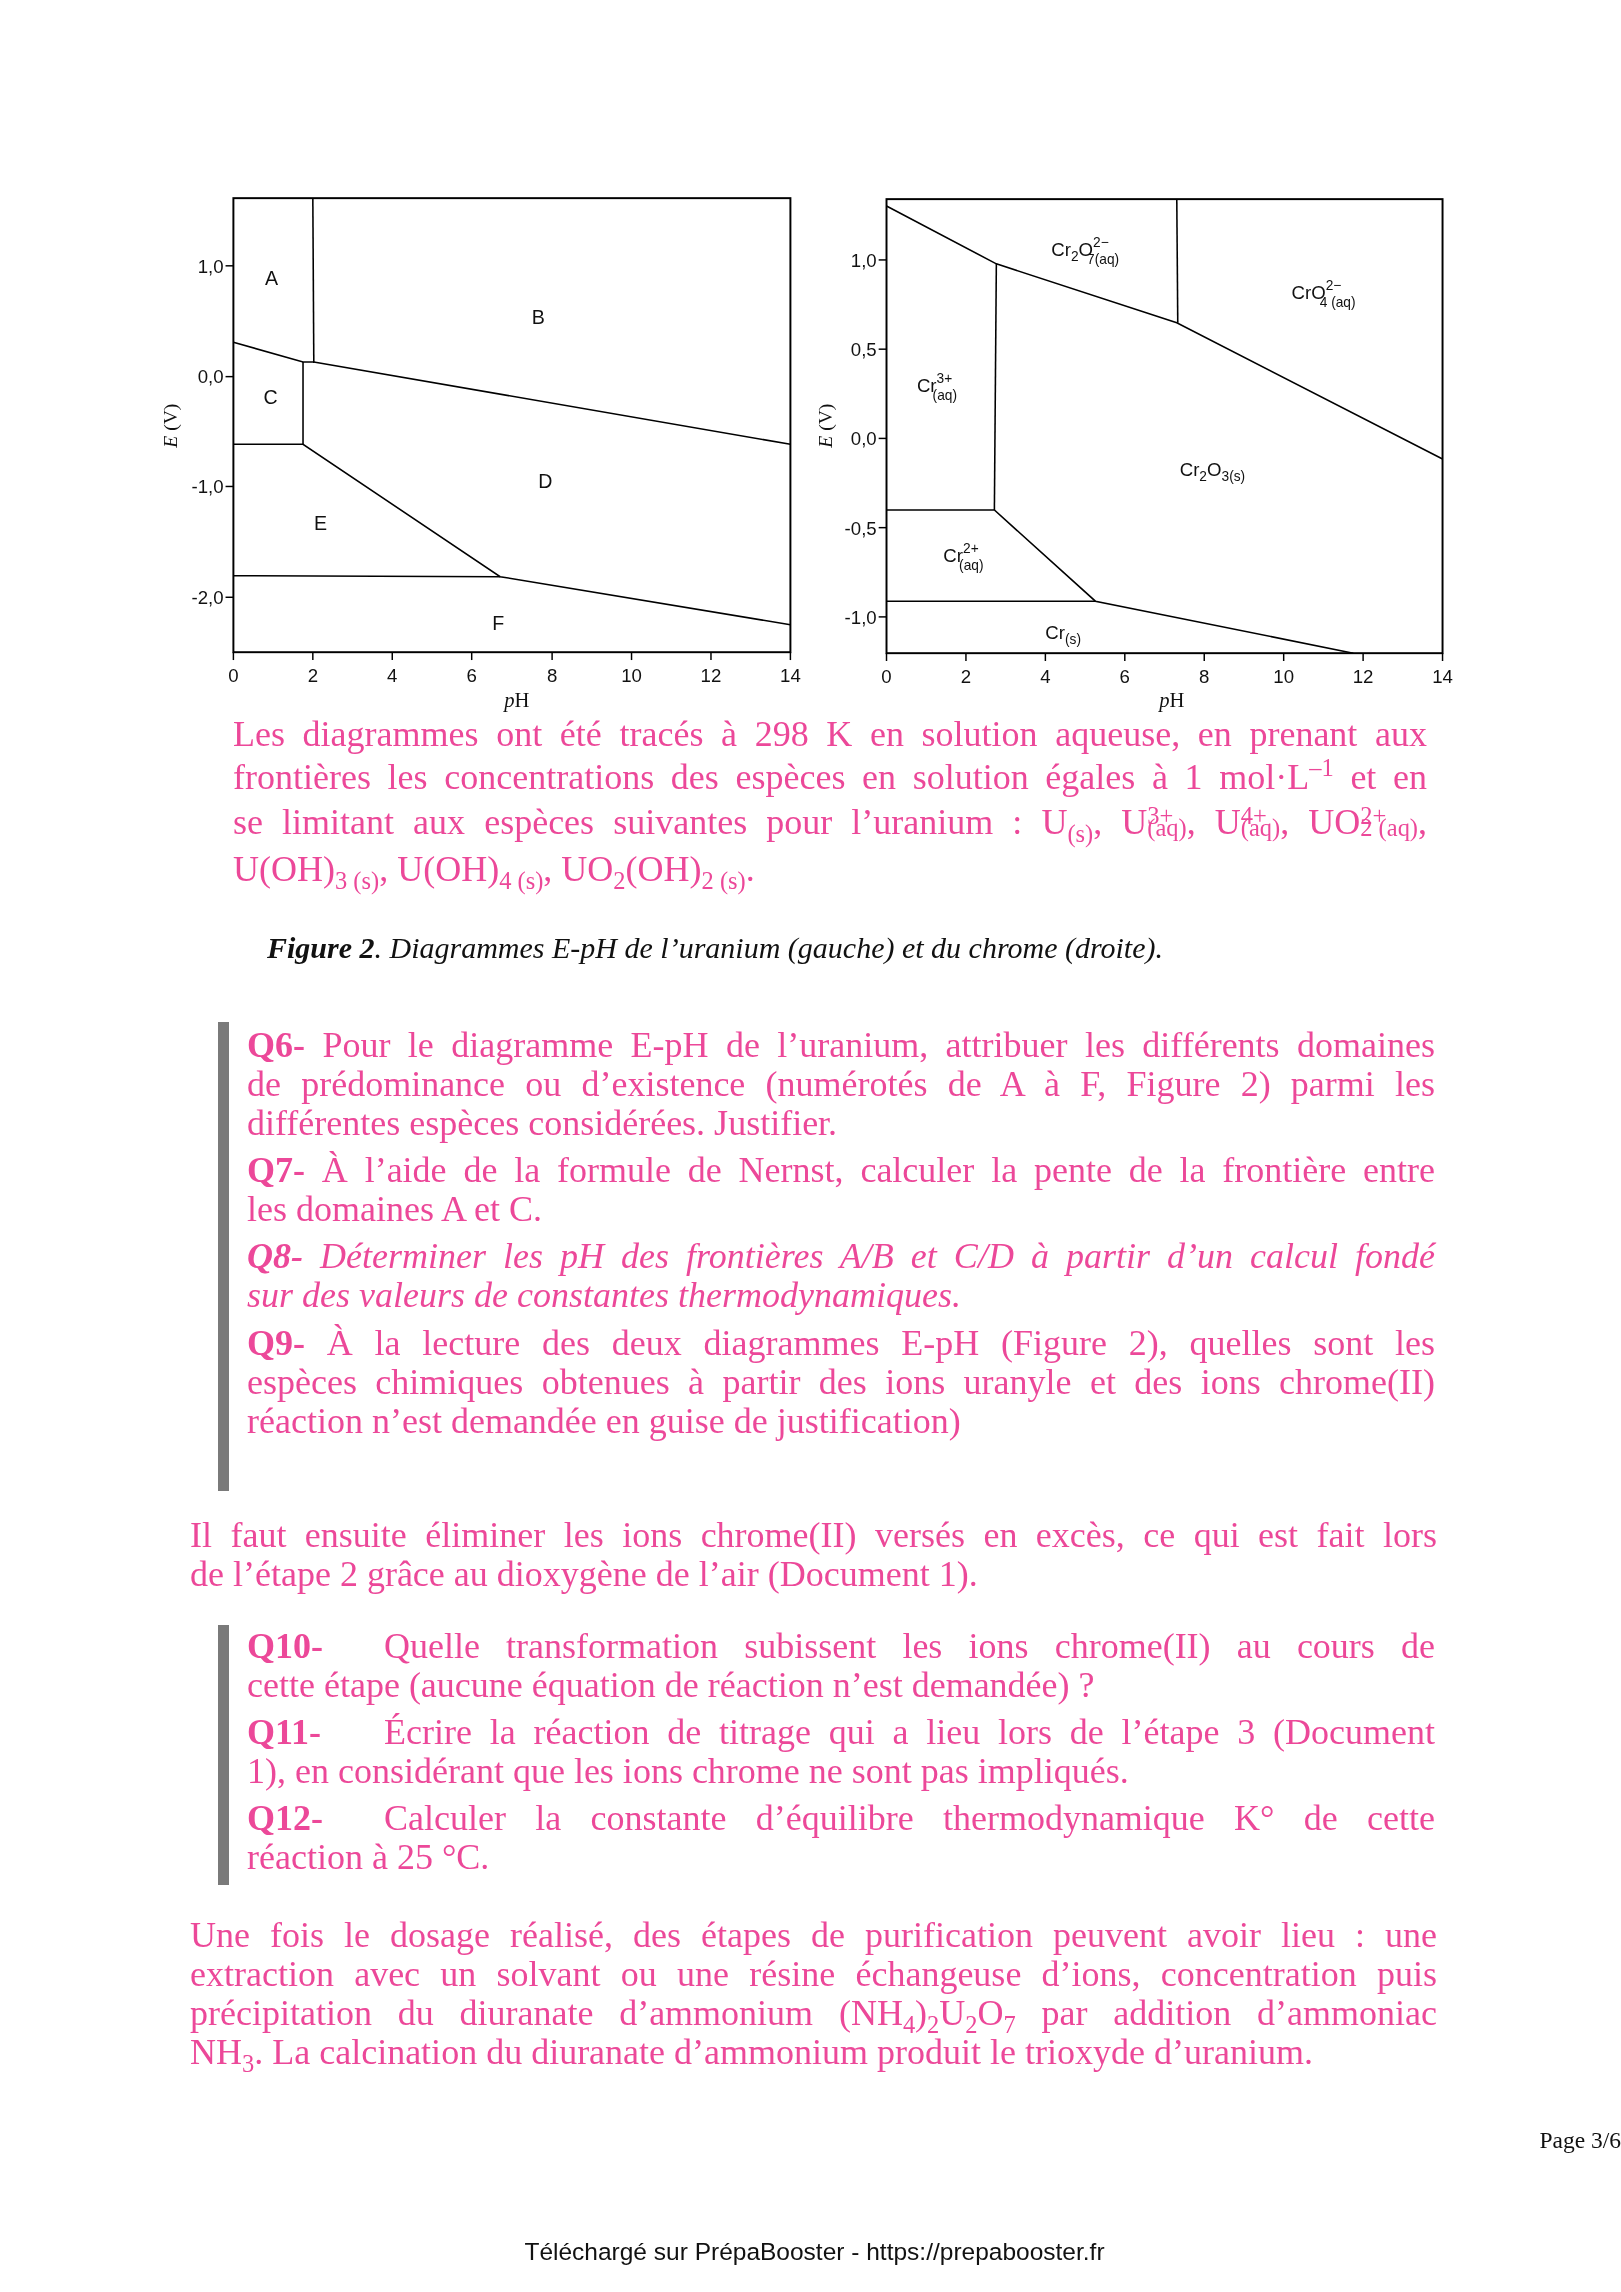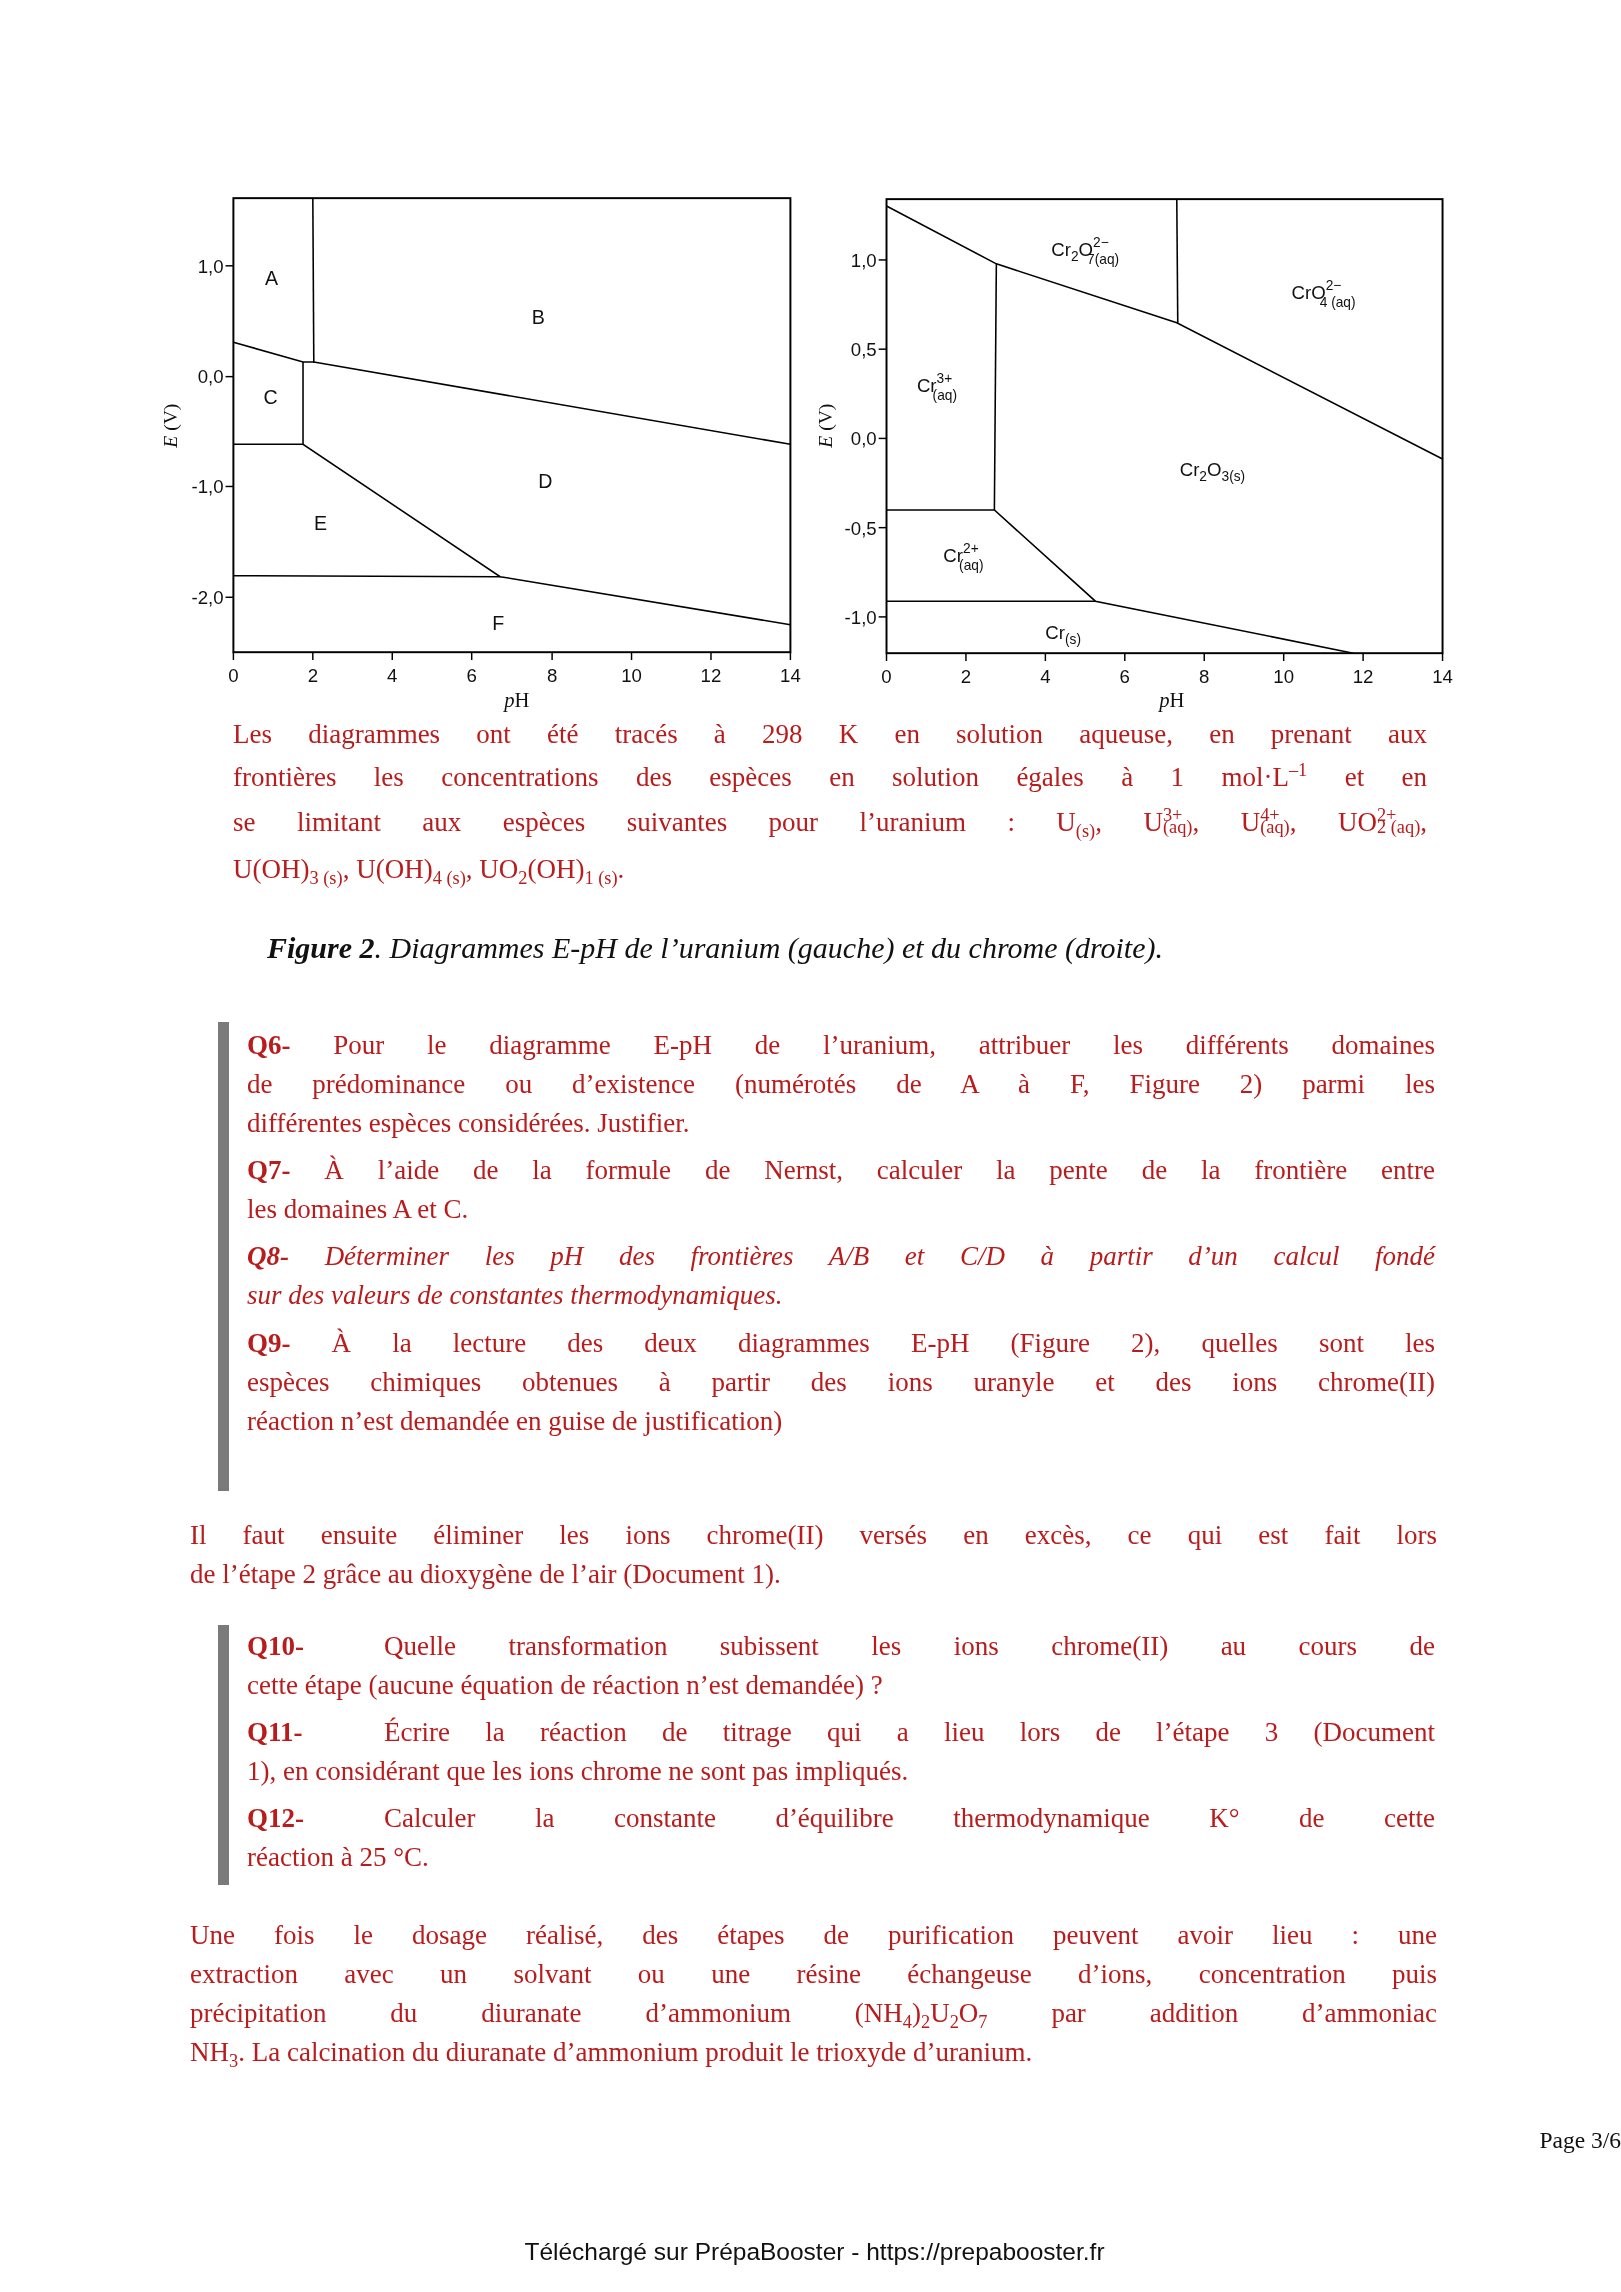--- a/index.html
+++ b/index.html
@@ -1,20 +1,20 @@
 <!DOCTYPE html>
 <html><head>
 <meta charset="utf-8">
 <style>
   html, body { margin: 0; padding: 0; background: #ffffff; }
   body { width: 1621px; height: 2293px; position: relative; overflow: hidden;
          font-family: "DejaVu Serif", "Liberation Serif", serif; color: #111; }
   .abs { position: absolute; }
   svg text { font-family: "Liberation Sans", "DejaVu Sans", sans-serif; fill: #111; }
-  .txt { font-family: "Liberation Serif", "DejaVu Serif", serif; font-size: 27px; line-height: 39px; color: #b91c1c; }
+  .txt { font-family: "Liberation Serif", "DejaVu Serif", serif; font-size: 36px; line-height: 39px; color: #ec4899; }
   .just-line { text-align: justify; text-align-last: justify; }
   .bar { position: absolute; background: #7a7a7a; width: 10.8px; }
   .q b { font-weight: bold; }
   .caption { font-family: "Liberation Serif", "DejaVu Serif", serif; font-style: italic; font-size: 30px; }
   sub, sup { font-size: 68%; line-height: 0; }
   .footer-page { font-family: "Liberation Serif", "DejaVu Serif", serif; font-size: 23.5px; }
   .footer-dl { font-family: "Liberation Sans", "DejaVu Sans", sans-serif; font-size: 24.5px; }
   .qlabel { display: inline-block; width: 137px; font-weight: bold; }
 </style>
 </head>
@@ -135,21 +135,21 @@
     <text x="1203" y="485"><tspan>Cr</tspan><tspan font-size="14" dy="5">2</tspan><tspan dy="-5">O</tspan><tspan font-size="14" dy="5">3(s)</tspan></text>
     <text x="962" y="573"><tspan>Cr</tspan><tspan font-size="14" dy="-9">2+</tspan><tspan font-size="14" dx="-20" dy="17">(aq)</tspan></text>
     <text x="1066" y="652"><tspan>Cr</tspan><tspan font-size="14" dy="5">(s)</tspan></text>
   </g>
 </svg>
 
 <div class="abs txt" style="left:233px; top:713px; width:1194px; line-height:43px;">
   <div class="just-line">Les diagrammes ont été tracés à 298 K en solution aqueuse, en prenant aux</div>
   <div class="just-line"><span>frontières les concentrations des espèces en solution égales à 1 mol·L</span><sup>–1</sup><span> et en</span></div>
   <div class="just-line" style="margin-top:2px;"><span>se limitant aux espèces suivantes pour l’uranium : U</span><sub>(s)</sub>, U<span style="display:inline-block;vertical-align:-2px;line-height:11.8px;font-size:68%;text-align:left;"><span style="display:block">3+</span><span style="display:block">(aq)</span></span>, U<span style="display:inline-block;vertical-align:-2px;line-height:11.8px;font-size:68%;"><span style="display:block">4+</span><span style="display:block">(aq)</span></span>, <span>UO</span><span style="display:inline-block;vertical-align:-2px;line-height:11.8px;font-size:68%;"><span style="display:block">2+</span><span style="display:block">2 (aq)</span></span>,</div>
-  <div style="margin-top:3.9px;"><span>U(OH)</span><sub>3 (s)</sub>, <span>U(OH)</span><sub>4 (s)</sub>, <span>UO</span><sub>2</sub><span>(OH)</span><sub>1 (s)</sub>.</div>
+  <div style="margin-top:3.9px;"><span>U(OH)</span><sub>3 (s)</sub>, <span>U(OH)</span><sub>4 (s)</sub>, <span>UO</span><sub>2</sub><span>(OH)</span><sub>2 (s)</sub>.</div>
 </div>
 
 <div class="abs caption" style="left:267px; top:931px; width:1157px;">
   <b>Figure 2</b><span>. Diagrammes E-pH de l’uranium (gauche) et du chrome (droite).</span>
 </div>
 
 <div class="bar" style="left:218px; top:1022px; height:469px;"></div>
 <div class="abs txt q" style="left:247px; top:1026px; width:1188px;">
   <div>
     <div class="just-line"><b>Q6-</b> <span>Pour le diagramme E-pH de l’uranium, attribuer les différents domaines</span></div>

